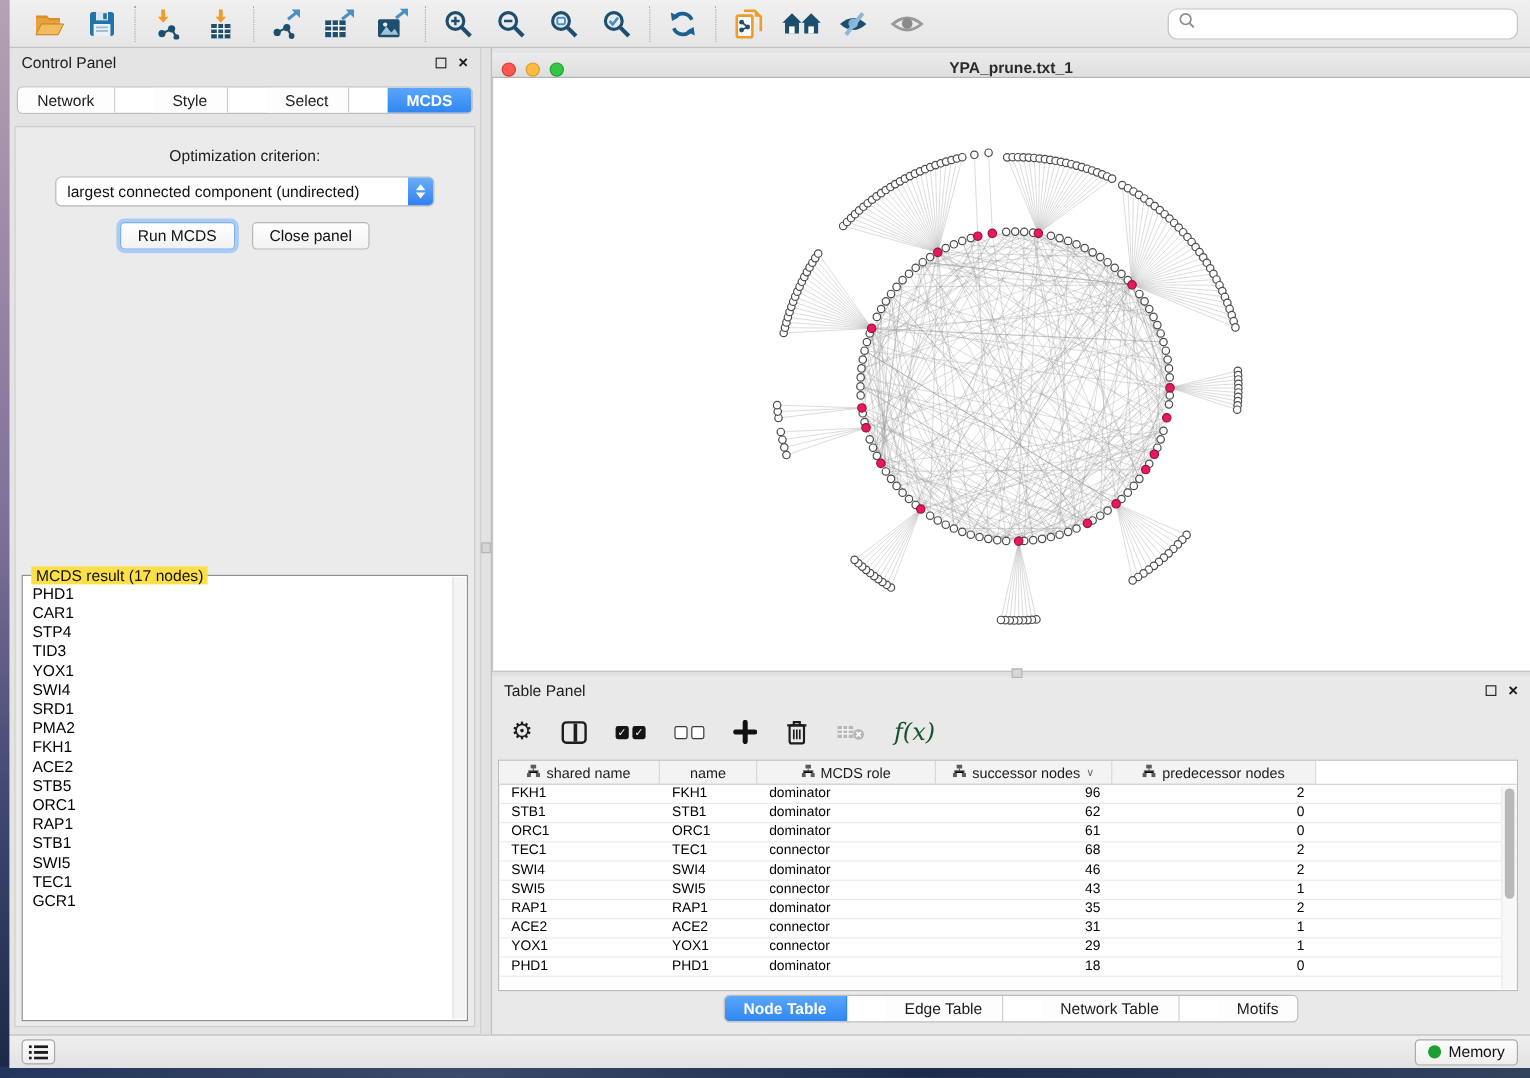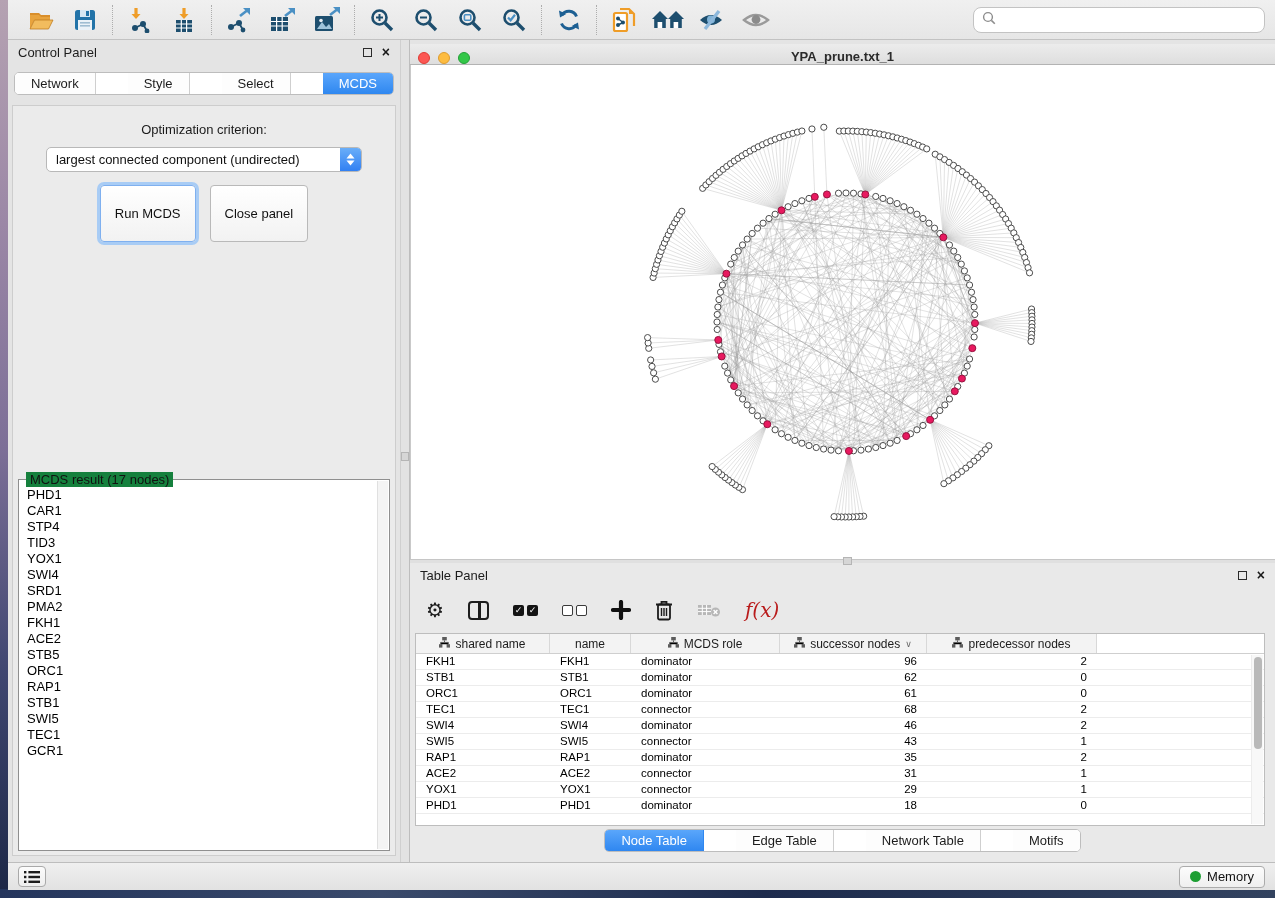--- a/index.html
+++ b/index.html
@@ -30,39 +30,39 @@
   .panel-header { height:24px; display:flex; align-items:center; padding:0 10px; }
   .panel-title { font-size:13px; color:#1c1c1c; }
   .panel-header .win-icons { margin-left:auto; display:flex; align-items:center; gap:10px; }
   .float-box { width:9px; height:9px; border:1.5px solid #2b2b2b; display:inline-block; }
   .close-x { font-size:14px; font-weight:bold; color:#1a1a1a; line-height:10px; }
 
   .seg-tabs { display:flex; justify-content:center; margin-top:8px; }
   .seg { display:flex; border:1px solid #bdbdbd; border-radius:5px; overflow:hidden; background:#fff;gap:32px; }
   .seg-tab { padding:3px 16px; font-size:13px; color:#1c1c1c; border-right:1px solid #cfcfcf; background:#fdfdfd; }
   .seg-tab:last-child { border-right:none; }
-  .seg-tab.active { background:linear-gradient(#5aa6fb,#2f87f0); color:#fff; border-color:#2f87f0; }
+  .seg-tab.active { background:linear-gradient(#5aa6fb,#2f87f0); color:#fff; border-color:#2f87f0;font-weight:bold; }
 
   .cp-card { margin:10px 4px 6px 4px; flex:1; background:#ebebeb; border:1px solid #cdcdcd;
     display:flex; flex-direction:column; align-items:center; min-height:0; }
   .opt-label { margin-top:16px; font-size:13px; color:#1b1b1b; }
   .dropdown { margin-top:10px; width:316px; height:25px; background:#fff; border:1px solid #b8b8b8; border-radius:5px;
     display:flex; align-items:center; overflow:hidden; }
   .dropdown .dd-value { flex:1; font-size:13px; padding-left:9px; color:#111; white-space:nowrap; }
   .dd-stepper { width:21px; height:25px; background:linear-gradient(#6cb0f9,#2f7ef2); display:flex; flex-direction:column;
     align-items:center; justify-content:center; gap:1px; border-radius:0 4px 4px 0; }
   .dd-stepper svg { display:block; }
   .btn-row { margin-top:13px; display:flex; gap:14px; }
   .mac-btn { font-size:13px; color:#111; background:linear-gradient(#ffffff,#f2f2f2); border:1px solid #b9b9b9;
-    border-radius:4px; padding:20px 14px; }
+    border-radius:4px; padding:3px 14px; }
   .mac-btn.focused { box-shadow:0 0 0 3px #a8ccf5; border-color:#7fb0ef; }
 
   .fieldset { position:relative; width:372px; height:372px; margin-top:auto; margin-bottom:4px;
     border:1px solid #8f8f8f; background:#fff; }
-  .fieldset .legend { position:absolute; top:-8px; left:7px; background:#15803d; padding:0 4px; font-size:13px; color:#111; }
+  .fieldset .legend { position:absolute; top:-8px; left:7px; background:#fde047; padding:0 4px; font-size:13px; color:#111; }
   .mcds-list { position:absolute; inset:1px 12px 1px 1px; overflow:hidden; padding:6px 0 0 7px; }
   .mcds-item { font-size:13px; line-height:16px; color:#000; }
   .list-scroll-track { position:absolute; top:1px; right:1px; bottom:1px; width:11px; background:#f4f4f4; border-left:1px solid #e0e0e0; }
 
   
   .v-divider { width:10px; background:#e2e2e2; position:relative; border-left:1px solid #cfcfcf; border-right:1px solid #bdbdbd; }
   .v-divider .grip, .h-divider .grip { position:absolute; width:8px; height:9px; background:#d6d6d6; border:1px solid #b5b5b5; }
   .v-divider .grip { left:0; top:412px; }
 
   
@@ -85,21 +85,21 @@
   .table-panel { flex:1; background:#e9e9e9; display:flex; flex-direction:column; min-height:0; }
   .tp-toolbar { height:46px; display:flex; align-items:center; gap:24px; padding-left:16px; flex:0 0 46px; }
   .tp-icon { display:flex; align-items:center; justify-content:center; height:26px; }
   .gear-glyph { font-size:20px; color:#1d1d1d; line-height:20px; }
   .cols-icon { width:21px; height:19px; border:2.5px solid #1d1d1d; border-radius:4px; position:relative; }
   .cols-icon::after { content:""; position:absolute; left:50%; top:0; bottom:0; width:2.5px; background:#1d1d1d; }
   .check-pair { display:flex; gap:3px; }
   .cbox { width:11px; height:11px; border-radius:2px; }
   .cbox.checked { background:#141414; color:#fff; font-size:9px; line-height:11px; text-align:center; }
   .cbox.empty { border:1.5px solid #3a3a3a; background:#fff; }
-  .fx-glyph { font-family:"DejaVu Serif", serif; font-style:italic; font-size:20px; color:#b91c1c; }
+  .fx-glyph { font-family:"DejaVu Serif", serif; font-style:italic; font-size:20px; color:#14532d; }
 
   .table-card { margin:0 10px 0 5px; height:193px; background:#fff; border:1px solid #bdbdbd; position:relative; overflow:hidden; }
   .t-head { display:flex; height:20px; background:#f3f3f3; border-bottom:1px solid #cfcfcf; }
   .t-head .hcell { display:flex; align-items:center; justify-content:center; gap:5px; font-size:12px; color:#1c1c1c;
     border-right:1px solid #d8d8d8; overflow:hidden; }
   .t-head .hfill { flex:1; background:#fff; }
   .t-body .trow { display:flex; height:16px; border-bottom:1px solid #ececec; }
   .t-body .tcell { font-size:11.5px; color:#000; line-height:15px; padding-left:10px; overflow:hidden; white-space:nowrap; }
   .t-body .tcell.num { text-align:right; padding-right:10px; padding-left:0; }
   .tbl-scroll-track { position:absolute; top:21px; right:1px; bottom:1px; width:12px; background:#f8f8f8; border-left:1px solid #ececec; }

